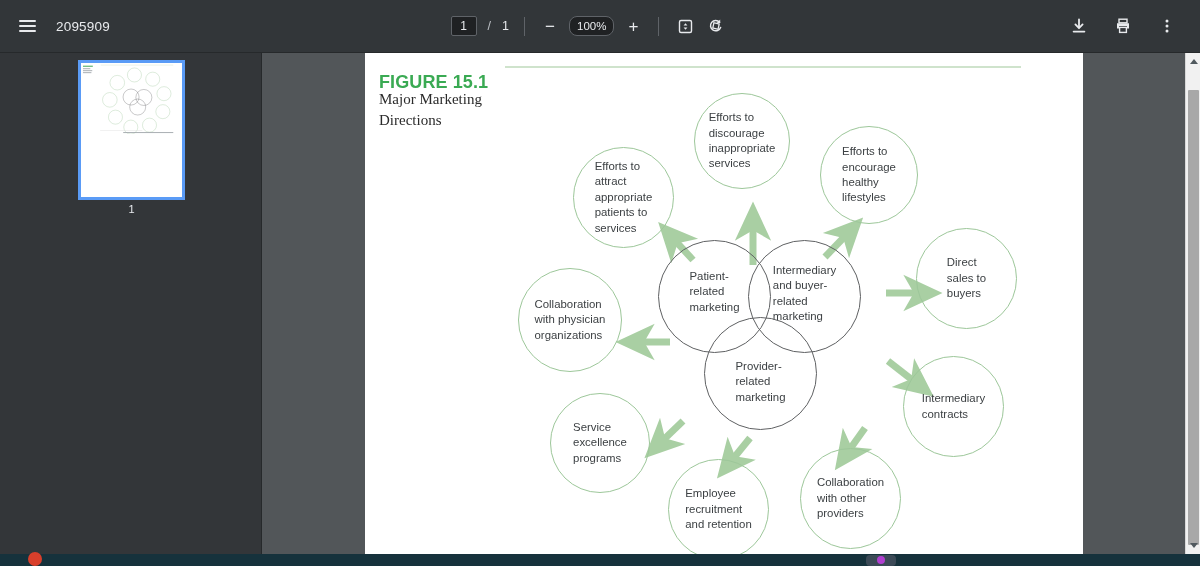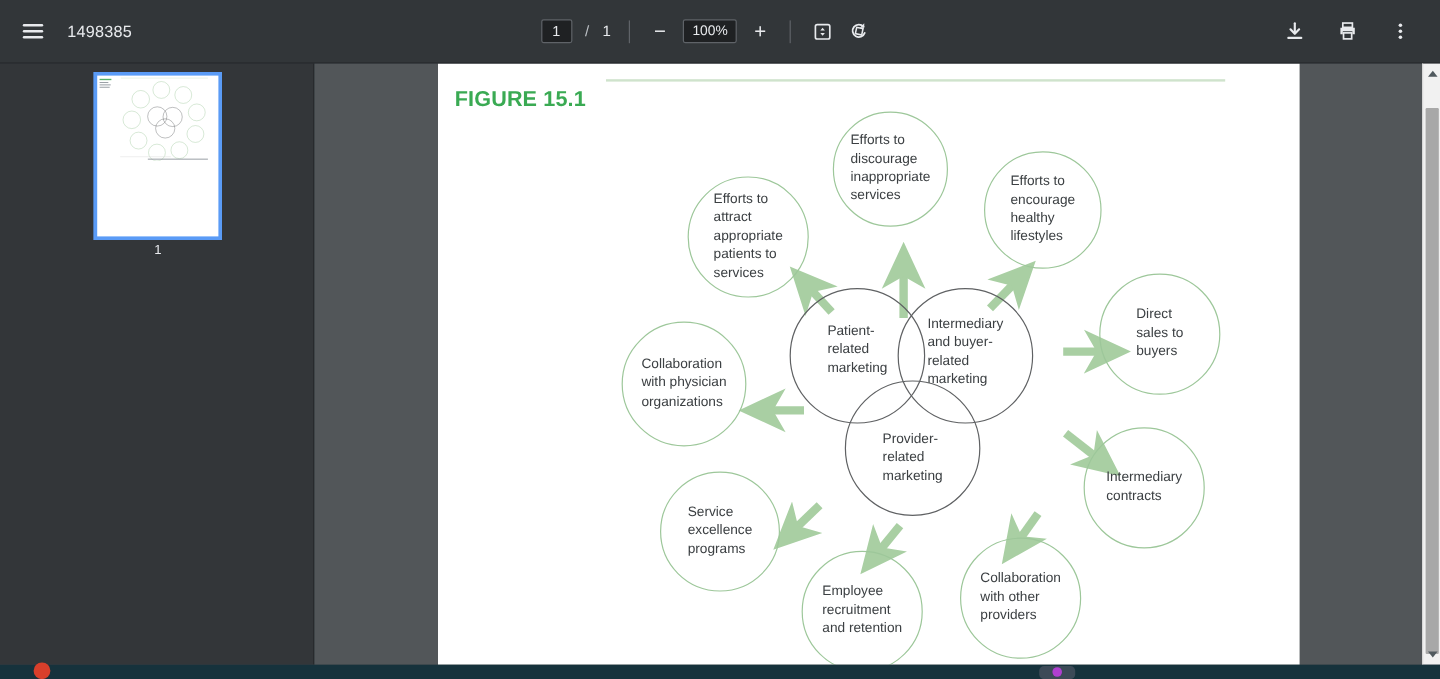--- a/index.html
+++ b/index.html
@@ -50,21 +50,21 @@
   .divider { width: 1px; height: 19px; background: #5f6368; margin: 0 6px; }
 
   .zoom-btn {
     font-size: 17px; color: #e8eaed; line-height: 1;
     width: 20px; text-align: center; cursor: pointer;
     user-select: none;
   }
   #zoom-box {
     background: #1f2123;
     border: 1px solid #5f6368;
-    border-radius: 2px;
+    border-radius: 8px;
     height: 20px; padding: 0 7px;
     font-size: 11.5px; color: #e8eaed;
     line-height: 18px;
   }
 
   svg.ic { display: block; }
 
   
   #sidebar {
     position: absolute; top: 53px; left: 0;
@@ -198,21 +198,21 @@
 
 <div id="toolbar">
   <div id="tb-left">
     <div class="icon-btn">
       <div class="hamburger">
           <i></i>
           <i></i>
           <i></i>
         </div>
     </div>
-    <div id="doc-title">1498385</div>
+    <div id="doc-title">2095909</div>
   </div>
 
   <div id="tb-center">
     <div id="page-box">1</div>
     <span class="pg-sep">/</span>
     <span class="pg-total">1</span>
     <div class="divider"></div>
     <div class="zoom-btn">−</div>
     <div id="zoom-box">100%</div>
     <div class="zoom-btn">+</div>
@@ -289,20 +289,21 @@
     </div>
   </div>
   <div id="thumb-label">1</div>
 </div>
 
 <div id="viewer">
   <div id="page">
 
     <div id="fig-rule"></div>
     <div id="fig-label">FIGURE 15.1</div>
+    <div id="fig-title">Major Marketing Directions</div>
 
     <svg id="diagram" viewBox="0 0 718 505">
       <defs>
         <marker id="ah" markerWidth="6" markerHeight="6" refX="3.1" refY="3" orient="auto">
           <path d="M0,0.4 L5.6,3 L0,5.6 L1.5,3 Z" fill="#a9cfa3"></path>
         </marker>
       </defs>
       <g stroke="#a9cfa3" stroke-width="7" marker-end="url(#ah)" fill="none" stroke-linecap="butt">
         <line x1="328" y1="207" x2="305" y2="182"></line>
         <line x1="388" y1="212" x2="388" y2="166"></line>

